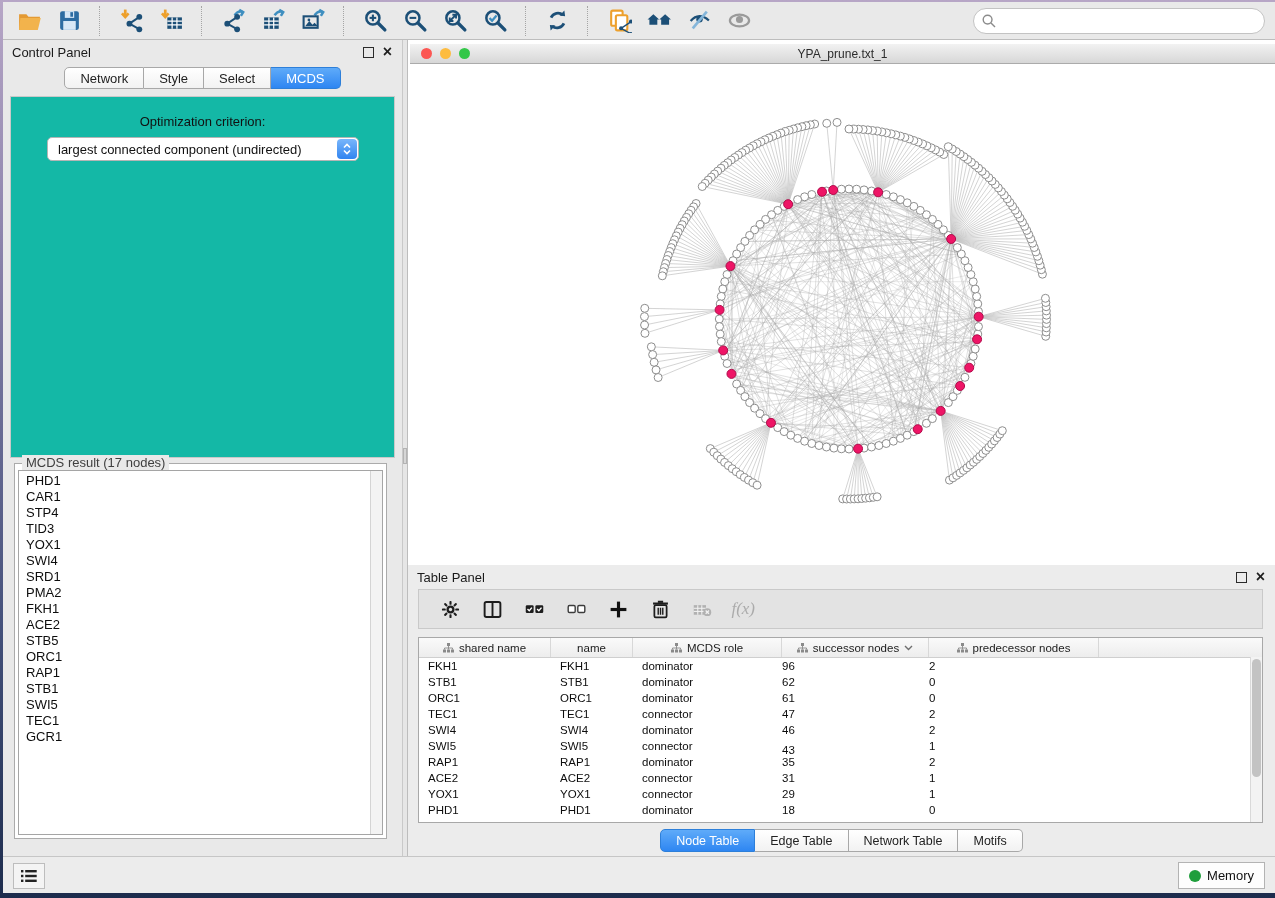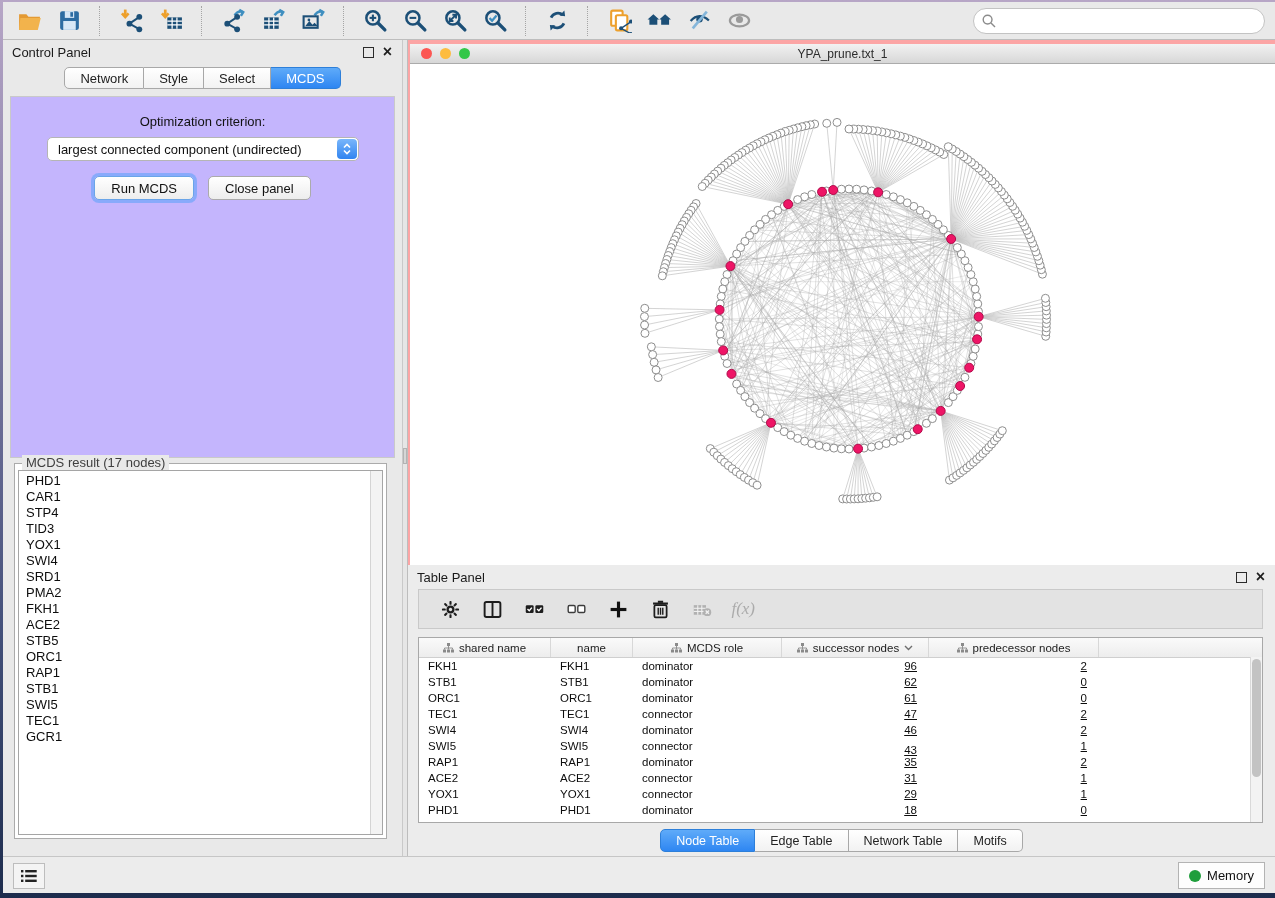--- a/index.html
+++ b/index.html
@@ -20,38 +20,38 @@
   .search-wrap{margin-left:auto;position:relative;width:292px;height:26px;margin-right:4px;}
   .search-wrap input{width:100%;height:100%;box-sizing:border-box;border:1px solid #c3c3c3;border-radius:13px;
     background:#fff;padding:0 10px 0 28px;font:13px "Liberation Sans",sans-serif;outline:none;}
   .search-glass{position:absolute;left:9px;top:6px;width:14px;height:14px;}
 
   
   .control-panel{position:absolute;left:0;top:38px;width:399px;bottom:36px;background:#e9e9e9;}
   .v-splitter{position:absolute;left:399px;top:38px;width:6px;bottom:36px;background:#e6e6e6;
     border-left:1px solid #c9c9c9;border-right:1px solid #bdbdbd;box-sizing:border-box;}
   .v-splitter .grip{position:absolute;left:0;right:0;top:408px;height:14px;background:#d6d6d6;border:1px solid #b3b3b3;}
-  .right-col{position:absolute;left:405px;top:38px;right:0;bottom:36px;background:#fca5a5;}
+  .right-col{position:absolute;left:405px;top:38px;right:0;bottom:36px;background:#ffffff;}
 
   .panel-header{position:absolute;left:0;top:0;right:0;height:24px;display:flex;align-items:center;}
   .panel-title{font-size:13px;color:#1a1a1a;padding-left:9px;}
   .win-icons{margin-left:auto;display:flex;align-items:center;gap:9px;padding-right:10px;}
   .float-icon{width:9px;height:9px;border:1.5px solid #2b2b2b;background:transparent;display:inline-block;}
   .close-icon{font-size:16px;font-weight:700;color:#1f1f1f;line-height:10px;}
 
   
   .seg{display:inline-flex;}
   .seg .seg-btn{height:22px;padding:0 15px;font:13px "Liberation Sans",sans-serif;color:#222;
     background:linear-gradient(#ffffff,#f2f2f2);border:1px solid #a8a8a8;border-left:none;cursor:default;}
   .seg .seg-btn:first-child{border-left:1px solid #a8a8a8;border-radius:5px 0 0 5px;}
   .seg .seg-btn:last-child{border-radius:0 5px 5px 0;}
   .seg .seg-btn.active{background:linear-gradient(#5fabf9,#2e86f2);color:#fff;border-color:#2d7fd9;}
   .cp-tabs{position:absolute;top:27px;left:0;right:0;text-align:center;}
 
-  .cp-box{position:absolute;left:7px;right:7px;top:56px;height:360px;background:#c4b5fd;border:1px solid #c9c9c9;}
+  .cp-box{position:absolute;left:7px;right:7px;top:56px;height:360px;background:#14b8a6;border:1px solid #c9c9c9;}
   .opt-label{position:absolute;top:17px;left:0;right:0;text-align:center;font-size:13px;color:#111;}
   .combo{position:absolute;left:36px;top:40px;width:312px;height:24px;background:#fff;border:1px solid #b5b5b5;
     border-radius:5px;display:flex;align-items:center;box-sizing:border-box;}
   .combo .combo-text{font-size:13px;color:#111;padding-left:10px;flex:1;white-space:nowrap;overflow:hidden;}
   .combo .stepper{width:20px;height:20px;margin-right:1px;border-radius:4px;
     background:linear-gradient(#79b6fb,#3184f0);display:flex;flex-direction:column;align-items:center;justify-content:center;}
   .combo .stepper svg{width:10px;height:14px;}
   .cp-buttons{position:absolute;top:79px;left:0;right:0;display:flex;justify-content:center;gap:14px;}
   .btn{height:24px;padding:0 16px;font:13px "Liberation Sans",sans-serif;color:#111;
     background:linear-gradient(#ffffff,#ededed);border:1px solid #ababab;border-radius:5px;cursor:default;}
@@ -80,21 +80,21 @@
   .tp-btn{width:36px;height:32px;display:flex;align-items:center;justify-content:flex-end;background:transparent;border:none;}
   .tp-btn svg{width:21px;height:21px;}
   .fx-label{font:italic 17px "Liberation Serif",serif;color:#ababab;}
   .tbl{position:absolute;left:10px;right:12px;top:72px;bottom:34px;background:#fff;border:1px solid #a8a8a8;overflow:hidden;}
   .tbl-header{display:flex;height:19px;background:linear-gradient(#fafafa,#ededed);border-bottom:1px solid #cfcfcf;}
   .th{display:flex;align-items:center;justify-content:center;gap:5px;font-size:11.5px;color:#1c1c1c;
     border-right:1px solid #d8d8d8;box-sizing:border-box;height:100%;}
   .th svg{flex:0 0 auto;}
   .tbl-row{display:flex;height:16px;align-items:center;}
   .td{font-size:11.5px;color:#0d0d0d;box-sizing:border-box;white-space:nowrap;overflow:hidden;}
-  .td.num{text-align:right;padding-right:12px;text-decoration:underline;}
+  .td.num{text-align:left;padding-right:12px;}
   .td.txt{padding-left:9px;}
   .tbl-vscroll{position:absolute;right:0;top:19px;bottom:0;width:11px;background:#f3f3f3;border-left:1px solid #d9d9d9;}
   .tbl-thumb{position:absolute;left:1px;right:1px;top:2px;height:118px;background:#c3c3c3;border-radius:5px;}
   .tp-tabs{position:absolute;left:0;right:0;bottom:5px;text-align:center;}
   .tp-tabs .seg .seg-btn{height:23px;font-size:12.5px;}
 
   
   .statusbar{position:absolute;left:0;right:0;bottom:0;height:36px;background:#ececec;border-top:1px solid #c6c6c6;}
   .list-btn{position:absolute;left:10px;top:6px;width:30px;height:24px;background:#f4f4f4;border:1px solid #bdbdbd;
     display:flex;align-items:center;justify-content:center;}
@@ -307,24 +307,20 @@
     <div class="cp-box">
       <div class="opt-label">Optimization criterion:</div>
       <div class="combo">
         <span class="combo-text">largest connected component (undirected)</span>
         <span class="stepper">
           <svg viewBox="0 0 10 14">
               <path d="M2 5.5L5 2.5l3 3" fill="none" stroke="#fff" stroke-width="1.6"></path>
               <path d="M2 8.5l3 3 3-3" fill="none" stroke="#fff" stroke-width="1.6"></path>
             </svg>
         </span>
-      </div>
-      <div class="cp-buttons">
-        <button class="btn focus-ring">Run MCDS</button>
-        <button class="btn">Close panel</button>
       </div>
     </div>
     <div class="groupbox">
       <span class="legend">MCDS result (17 nodes)</span>
       <div class="mcds-list">
         <div class="mcds-items" id="mcds-items">
             <div>PHD1</div>
             <div>CAR1</div>
             <div>STP4</div>
             <div>TID3</div>

